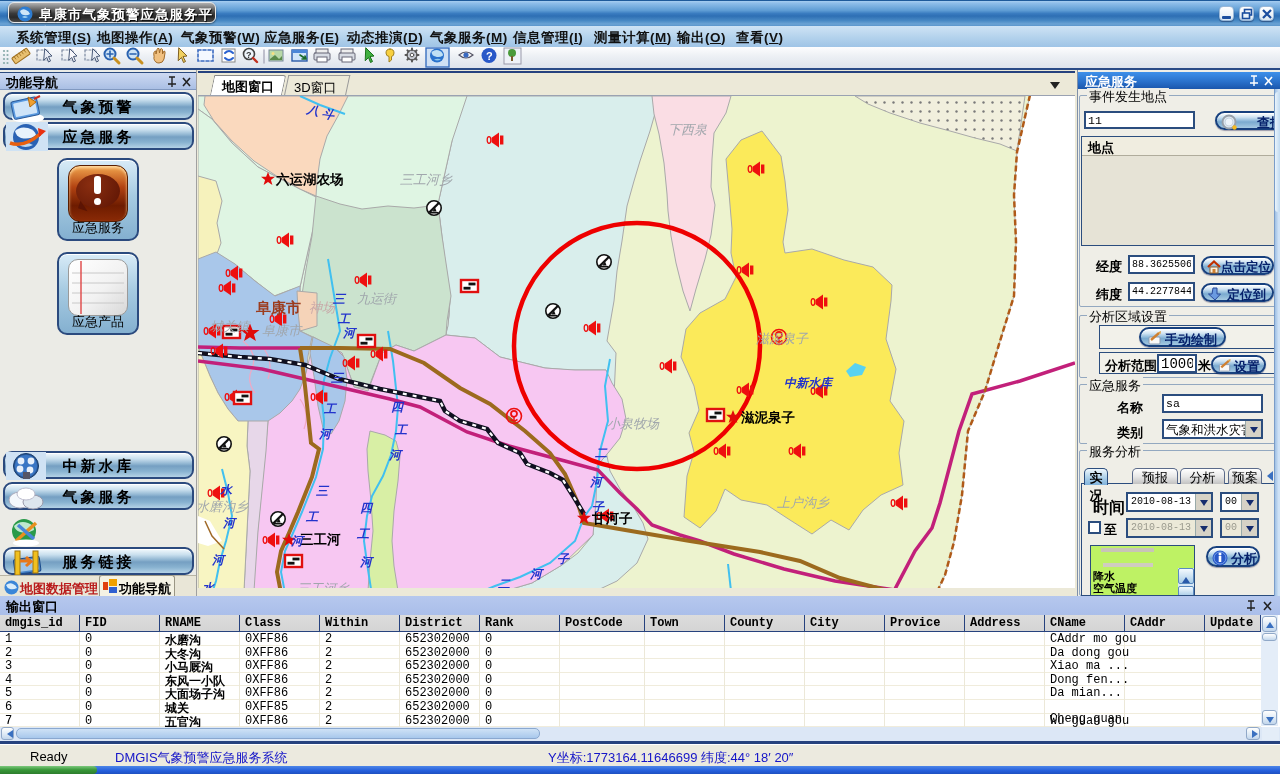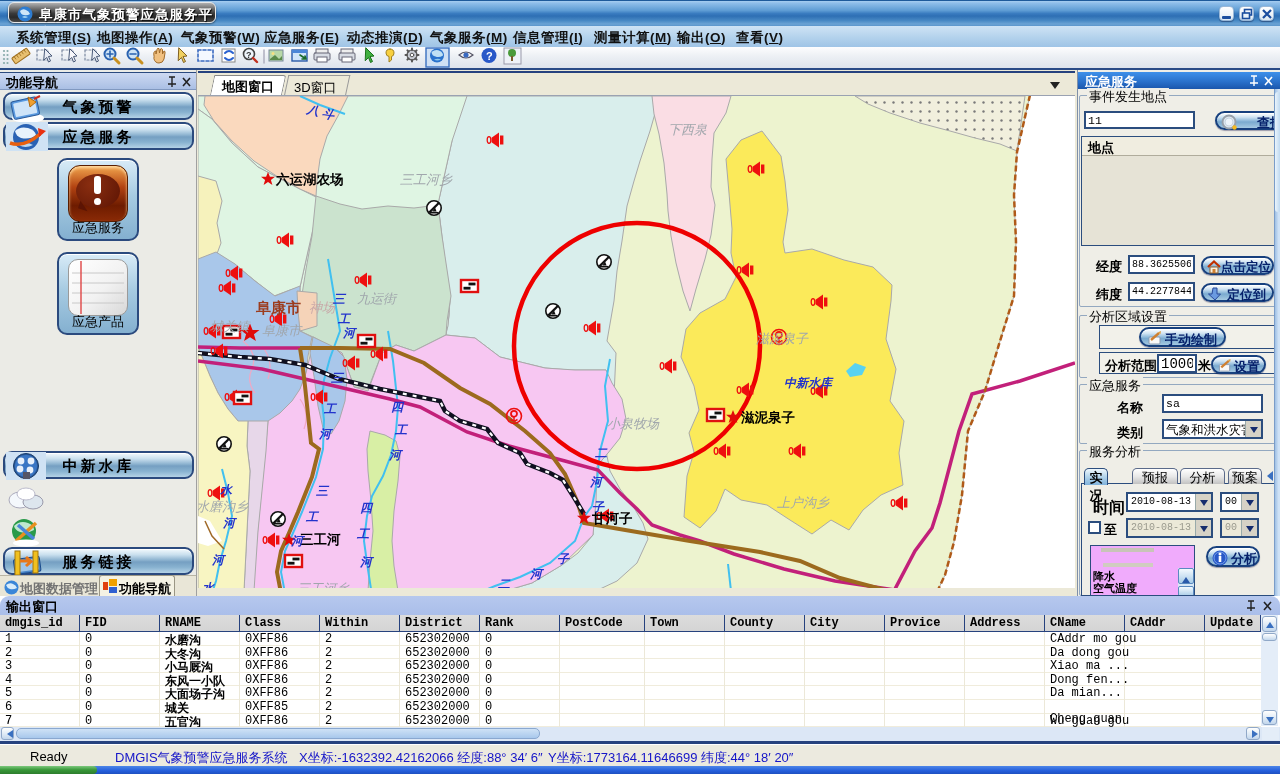--- a/index.html
+++ b/index.html
@@ -76,21 +76,21 @@
 .vsb{width:15px;border:1px solid #90a8c8;border-radius:3px;background:linear-gradient(180deg,#ffffff,#dce8f4 60%,#c2d6ec);}
 .tri-up{position:absolute;left:3px;top:5px;border:4px solid transparent;border-bottom:6px solid #3a70c0;margin-top:-4px;}
 .tri-dn{position:absolute;left:3px;top:6px;border:4px solid transparent;border-top:6px solid #3a70c0;}
 .tri-lf{position:absolute;left:1px;top:2px;border:4px solid transparent;border-right:6px solid #3a70c0;}
 .tri-rt{position:absolute;left:5px;top:2px;border:4px solid transparent;border-left:6px solid #3a70c0;}
 
 
 #output{left:0;top:596px;width:1280px;height:148px;background:#fff;}
 #out-head{left:0;top:0;width:1280px;height:35px;
  background:linear-gradient(180deg,#b6c8ee 0%,#a0b6e6 100%);
- font-size:13px;color:#000;border-radius:9px;}
+ font-size:13px;color:#000;}
 #out-table{left:0;top:19px;width:1280px;height:112px;overflow:hidden;background:#fff;
  font-family:"Liberation Mono",monospace;font-size:12px;}
 .hc{position:absolute;top:0;height:17px;background:linear-gradient(180deg,#dcdcdc,#d4d4d4);border-right:1px solid #26427e;border-bottom:1px solid #26427e;padding:1px 0 0 5px;font-weight:bold;}
 #out-hsb{left:0;top:131px;width:1280px;height:14px;background:#dce7f6;}
 #out-bottom{left:0;top:145px;width:1280px;height:3px;background:#26427e;}
 
 
 #statusbar{left:0;top:744px;width:1280px;height:22px;background:#eceadf;border-top:1px solid #fff;font-size:13px;color:#000;padding-left:40px;}
 #statusbar .blue{color:#1515c8;}
 #rightpanel span{font-weight:bold;}
@@ -299,20 +299,21 @@
       <div class="abs" style="left:9px;top:5px;width:60px;height:57px;border-radius:10px;
         background:linear-gradient(135deg,#ffffff 0%,#f2f2f2 55%,#d8d8d8 100%);border:1px solid #9a9a9a;"></div>
       <svg class="abs" style="left:9px;top:5px" width="60" height="57">
         <path d="M4 14 H56 M4 24 H56 M4 34 H56 M4 44 H56" stroke="#c8c8c8" stroke-width="1"></path>
         <path d="M13 2 V55" stroke="#e05050" stroke-width="1.5"></path>
       </svg>
       <div class="lbl">应急产品</div>
     </div>
 
     <div class="navbtn abs" style="top:381px">中新水库</div>
+    <div class="navbtn abs" style="top:412px">气象服务</div>
     <div class="navbtn abs" style="top:477px">服务链接</div>
     <div class="abs" id="nav-ic3" style="left:6px;top:382px"><svg width="44" height="30">
           <rect x="0" y="0" width="40" height="28" fill="#cfe2f4"></rect>
           <circle cx="20" cy="14" r="12.5" fill="#2a5a9a" stroke="#163a6a"></circle>
           <circle cx="20" cy="14" r="11" fill="#3a76c4"></circle>
           <circle cx="15" cy="9" r="3.4" fill="#e8f0fa"></circle>
           <circle cx="25" cy="9" r="3.4" fill="#e8f0fa"></circle>
           <circle cx="14" cy="17" r="3.4" fill="#e8f0fa"></circle>
           <circle cx="24" cy="18" r="3.4" fill="#e8f0fa"></circle>
           <rect x="17" y="20" width="7" height="7" fill="#556"></rect>
@@ -333,21 +334,21 @@
           <g transform="rotate(-8 20 16)">
             <rect x="8" y="10" width="26" height="15" rx="2" fill="#4a86c8" stroke="#1a4a8a"></rect>
             <rect x="10" y="12" width="22" height="11" fill="#9fc6e8"></rect>
           </g>
           <rect x="9" y="3" width="5" height="24" fill="#f0c020" stroke="#a87808"></rect>
           <rect x="27" y="3" width="5" height="22" fill="#f0c020" stroke="#a87808"></rect>
           <path d="M14 13 L24 13 M20 9 L25 13.5 L20 18" stroke="#e87818" stroke-width="3" fill="none"></path>
         </svg></div>
 
     <div id="lp-tabs" class="abs">
-      <span class="abs" style="left:20px;top:4px;color:#737373">地图数据管理</span>
+      <span class="abs" style="left:20px;top:4px;color:#b91c1c">地图数据管理</span>
       <svg class="abs" style="left:4px;top:4px" width="15" height="15" viewBox="0 0 15 15">
           <circle cx="7.5" cy="7.5" r="7" fill="#3a86d8"></circle>
           <path d="M2 5 Q6 2 9 4 Q12 5 13 8 Q9 10 6 9 Q3 8 2 5Z" fill="#d8ecfa"></path>
         </svg>
       <div class="abs" style="left:99px;top:-1px;width:76px;height:23px;background:#f4f2e4;border:1px solid #9a9684;border-bottom:none;border-radius:3px 3px 0 0"></div>
       <span class="abs" style="left:119px;top:4px;color:#000">功能导航</span>
       <svg class="abs" style="left:103px;top:3px" width="14" height="14">
           <rect x="0" y="3" width="5" height="8" fill="#e04010"></rect>
           <rect x="6" y="0" width="8" height="7" fill="#f0a000"></rect>
           <rect x="6" y="8" width="8" height="6" fill="#3060d0"></rect>
@@ -655,21 +656,21 @@
     <div class="abs" style="left:10px;top:451px;width:13px;height:13px;background:#fff;border:2px solid #2b4d7e"></div>
     <span class="abs" style="left:26px;top:451px;font-size:13px">至</span>
     <div class="combo dis abs" style="left:48px;top:448px;width:87px;height:20px">
         <span class="abs" style="left:3px;top:2px">2010-08-13</span>
         <div class="dd"></div>
       </div>
     <div class="combo dis abs" style="left:142px;top:448px;width:39px;height:20px">
         <span class="abs" style="left:3px;top:2px">00</span>
         <div class="dd"></div>
       </div>
-    <div class="abs" style="left:12px;top:475px;width:105px;height:51px;border:1px solid #2b4d7e;background:#f0abfc;overflow:hidden">
+    <div class="abs" style="left:12px;top:475px;width:105px;height:51px;border:1px solid #2b4d7e;background:#bef264;overflow:hidden">
       <div class="abs" style="left:10px;top:2px;width:53px;height:4px;background:#c8c4b8"></div>
       <div class="abs" style="left:12px;top:17px;width:50px;height:4px;background:#d0ccc0"></div>
       <span class="abs" style="left:2px;top:23px;font-size:11px">降水</span>
       <span class="abs" style="left:2px;top:35px;font-size:11px">空气温度</span>
       <div class="abs" style="left:87px;top:22px;width:16px;height:29px;background:#d8e8f6">
         <div class="abs" style="left:0;top:0;width:16px;height:16px;border:1px solid #5a8ac0;border-radius:2px;background:linear-gradient(180deg,#f4fafe,#a8cce8)"></div>
         <div class="abs" style="left:4px;top:9px;width:0;height:0;border:4px solid transparent;border-bottom:6px solid #2a5aaa;margin-top:-4px"></div>
         <div class="abs" style="left:0;top:18px;width:16px;height:11px;border:1px solid #5a8ac0;border-radius:2px;background:linear-gradient(180deg,#f4fafe,#a8cce8)"></div>
       </div>
     </div>
@@ -908,20 +909,19 @@
           <div class="tri-rt"></div>
         </div>
       <div class="abs" style="left:1262px;top:0;width:17px;height:13px;background:#e4edf8"></div>
     </div>
     <div id="out-bottom" class="abs"></div>
   </div>
 
   <div id="statusbar" class="abs">
     <span class="abs" style="left:30px;top:4px">Ready</span>
     <span class="abs blue" style="left:115px;top:4px">DMGIS气象预警应急服务系统</span>
-    <span class="abs blue" style="left:299px;top:4px">X坐标:-1632392.42162066 经度:88° 34′ 6″</span>
     <span class="abs blue" style="left:548px;top:4px">Y坐标:1773164.11646699 纬度:44° 18′ 20″</span>
   </div>
 
   <div id="taskbar" class="abs">
       <div id="startbtn" class="abs"></div>
     </div>
 </div>
 
 </body></html>

